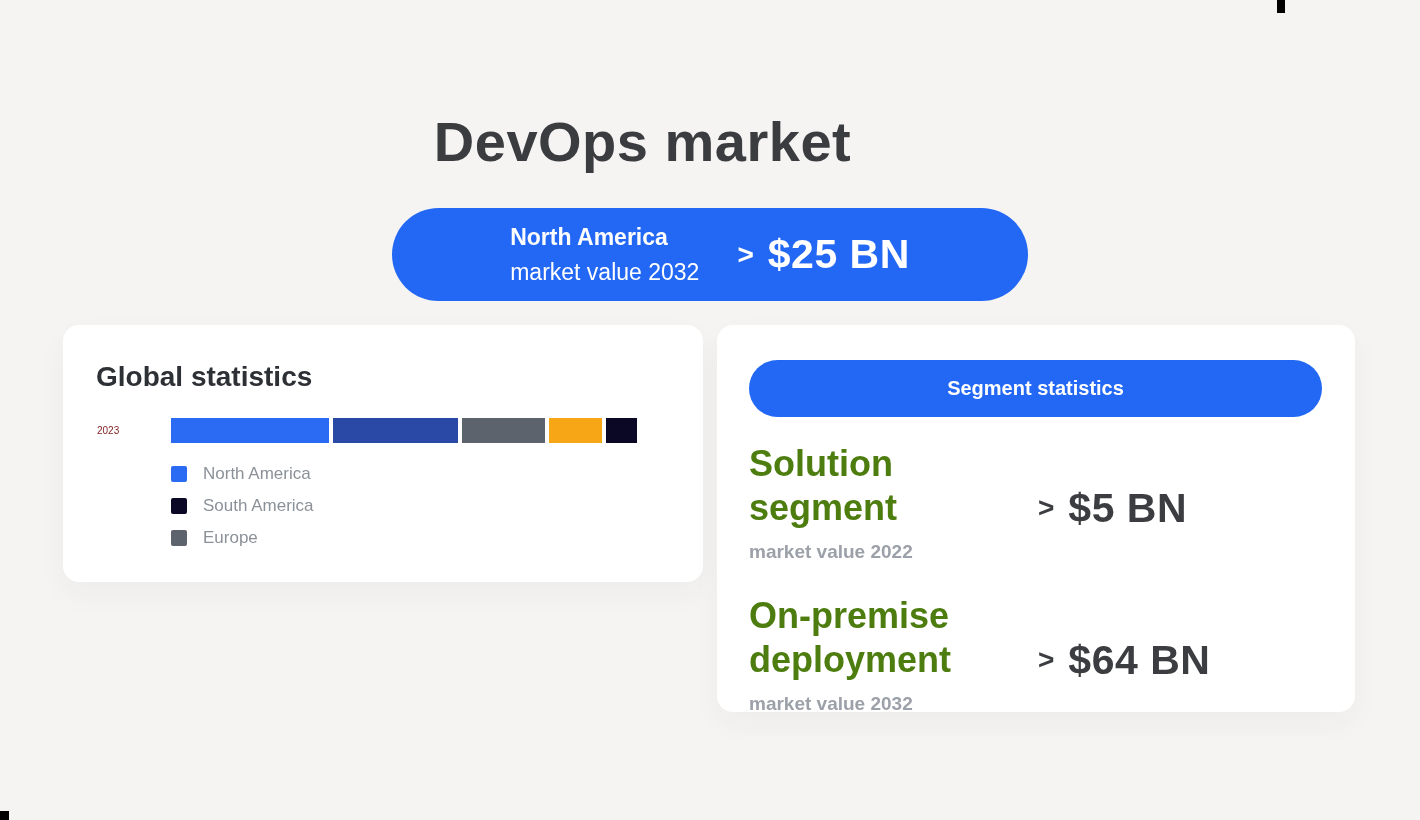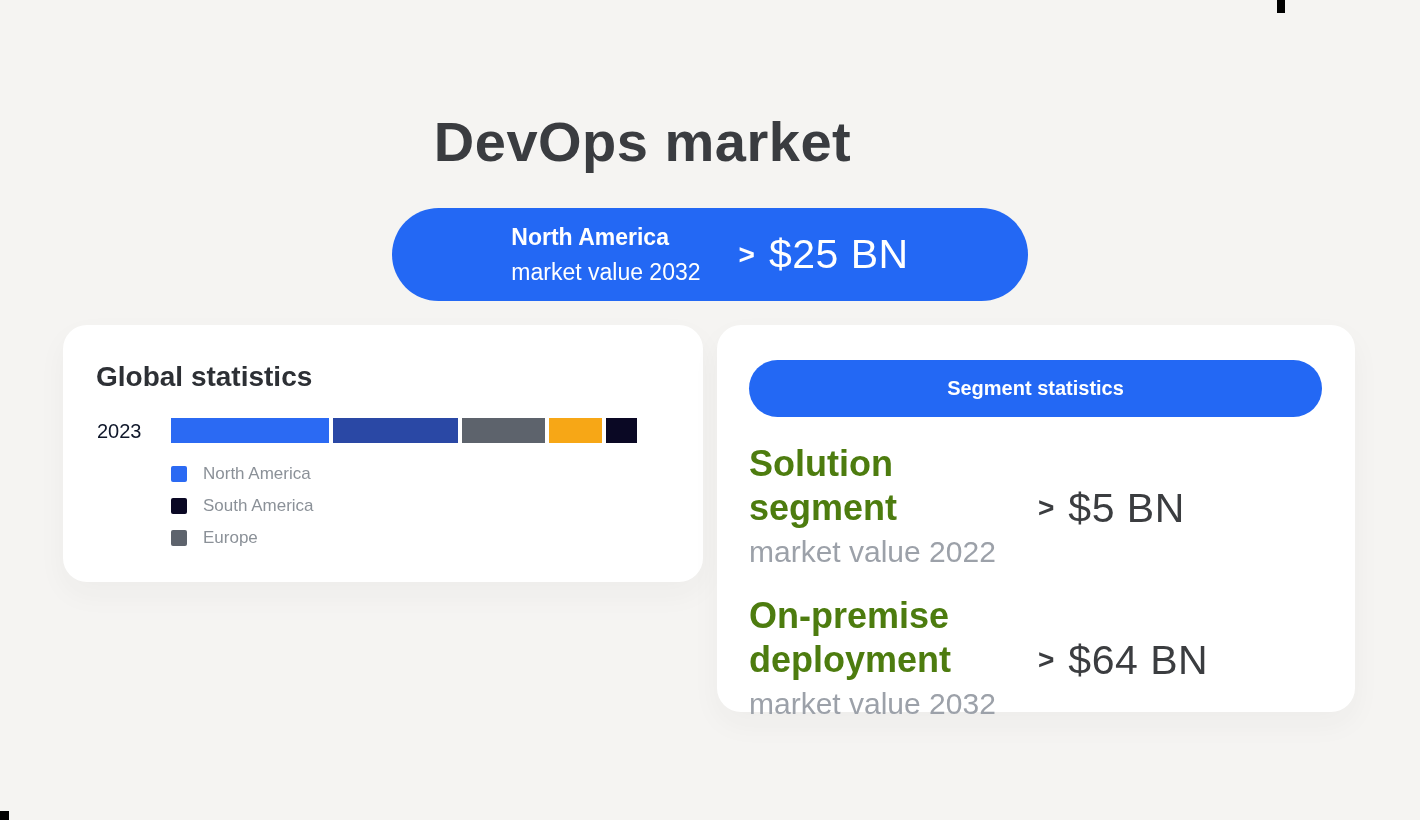--- a/index.html
+++ b/index.html
@@ -64,52 +64,52 @@
     align-items: center;
     gap: 14px;
     white-space: nowrap;
   }
   .big-value .gt {
     font-size: 28px;
     font-weight: 700;
   }
   .big-value .amount {
     font-size: 41px;
-    font-weight: 400;
+    font-weight: 700;
     letter-spacing: 0.5px;
   }
 
   
   .card {
     position: absolute;
     background: #ffffff;
-    border-radius: 24px;
+    border-radius: 16px;
     box-shadow: 0 12px 30px rgba(40, 50, 60, 0.04);
   }
   .card-global { left: 63px;  top: 325px; width: 640px; height: 257px; }
   .card-segment{ left: 717px; top: 325px; width: 638px; height: 387px; }
 
   
   .global-title {
     position: absolute;
     left: 33px;
     top: 36px;
     margin: 0;
     font-size: 28px;
     line-height: 32px;
     font-weight: 700;
     color: #2d3035;
   }
   .bar-year {
     position: absolute;
     left: 34px;
     top: 97px;
-    font-size: 20px;
+    font-size: 10px;
     line-height: 18px;
-    color: #0f172a;
+    color: #7f1d1d;
   }
   .stacked-bar {
     position: absolute;
     left: 108px;
     top: 93px;
     width: 466px;
     height: 25px;
     display: flex;
     gap: 4px;
   }
@@ -169,23 +169,23 @@
     margin-bottom: 20px;
   }
   .stat-labels { flex: 0 0 289px; }
   .stat-label {
     font-size: 36px;
     line-height: 44px;
     font-weight: 700;
     color: #4d7c0f;
   }
   .stat-sub {
-    font-size: 30px;
+    font-size: 19px;
     line-height: 44px;
-    font-weight: 400;
+    font-weight: 700;
     color: #9ca1a9;
   }
   .stat-value { color: #3b3d40; }
 
   
   .artifact-tr {
     position: absolute;
     right: 0; top: 0;
     width: 8px; height: 13px;
     background: #000000;

